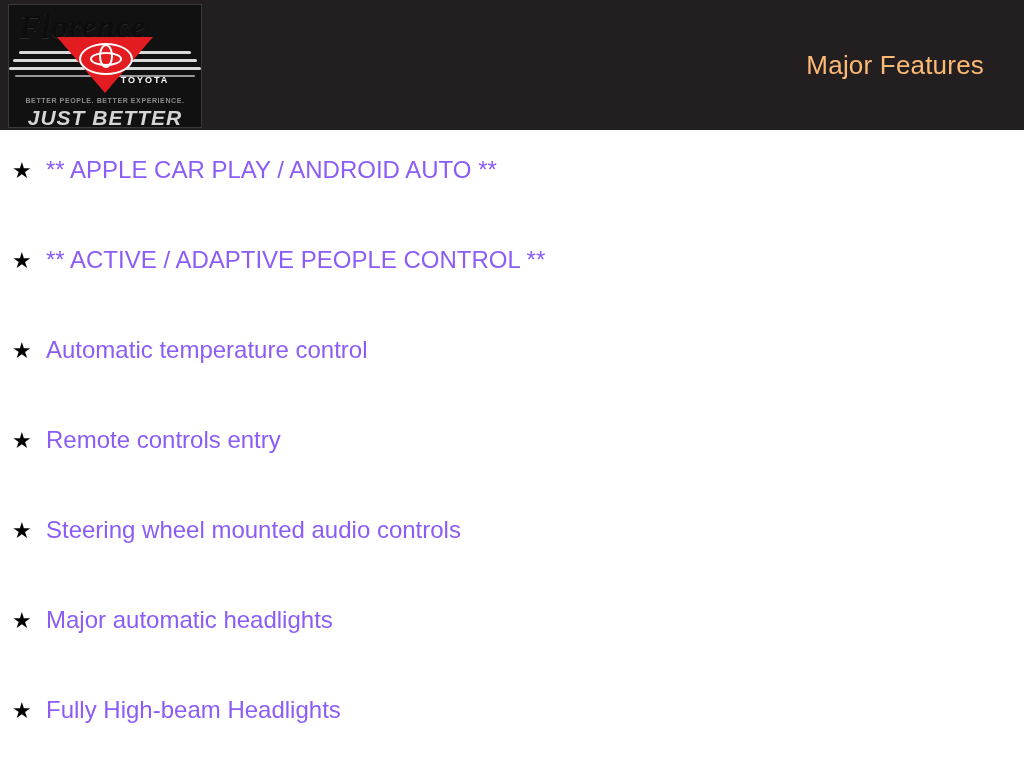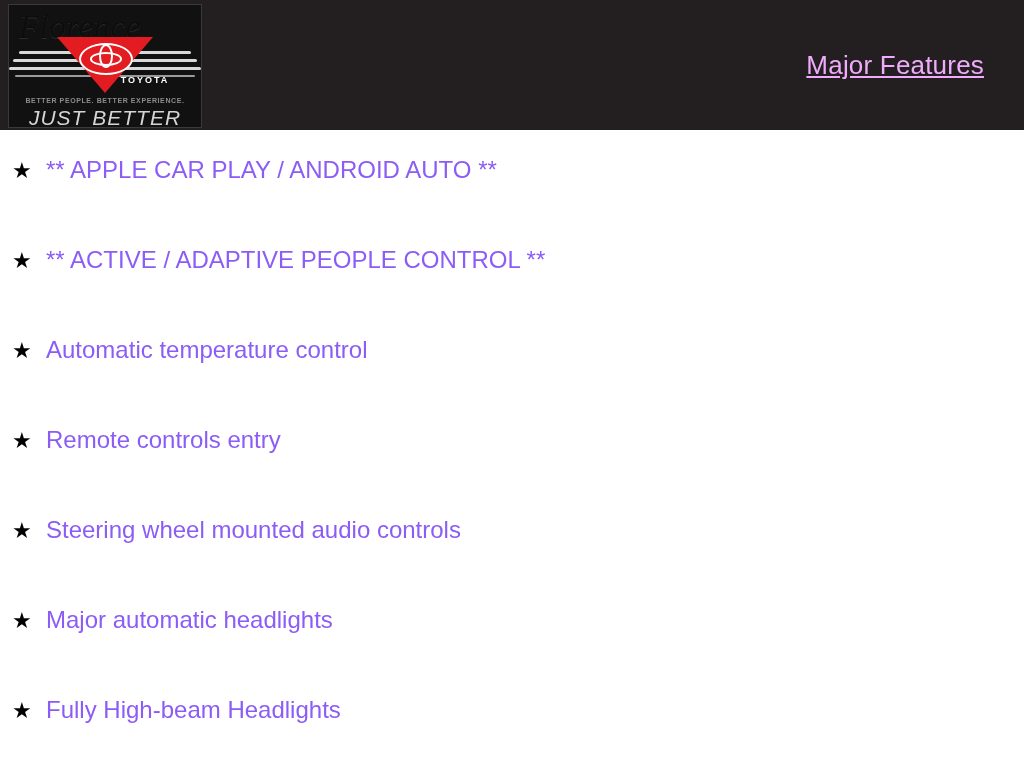--- a/index.html
+++ b/index.html
@@ -40,21 +40,21 @@
     overflow: hidden;
   }
 
   .logo-script {
     position: absolute;
     left: 10px;
     top: 4px;
     width: 180px;
     font-family: "Liberation Serif", serif;
     font-style: italic;
-    font-weight: normal;
+    font-weight: bold;
     font-size: 33px;
     color: #0d0d0d;
     letter-spacing: 0.5px;
     text-shadow: 0 1px 0 #2b2b2b;
   }
 
   .logo-wings {
     position: absolute;
     left: 0;
     top: 44px;
@@ -140,35 +140,34 @@
   }
 
   .logo-justbetter {
     position: absolute;
     left: 0;
     top: 101px;
     width: 192px;
     text-align: center;
     font-family: "Liberation Sans", sans-serif;
     font-style: italic;
-    font-weight: normal;
+    font-weight: bold;
     font-size: 21px;
     letter-spacing: 1px;
     color: #d5d5d5;
   }
 
   .header-title {
     position: absolute;
     right: 40px;
     top: 50px;
     font-size: 26px;
-    color: #f0abfc;
+    color: #fdba74;
     font-weight: normal;
     letter-spacing: 0.2px;
-    text-decoration: underline;
   }
 
   
   .features {
     position: absolute;
     left: 0;
     top: 130px;
     width: 1024px;
     padding: 28px 0 0 0;
     box-sizing: border-box;

